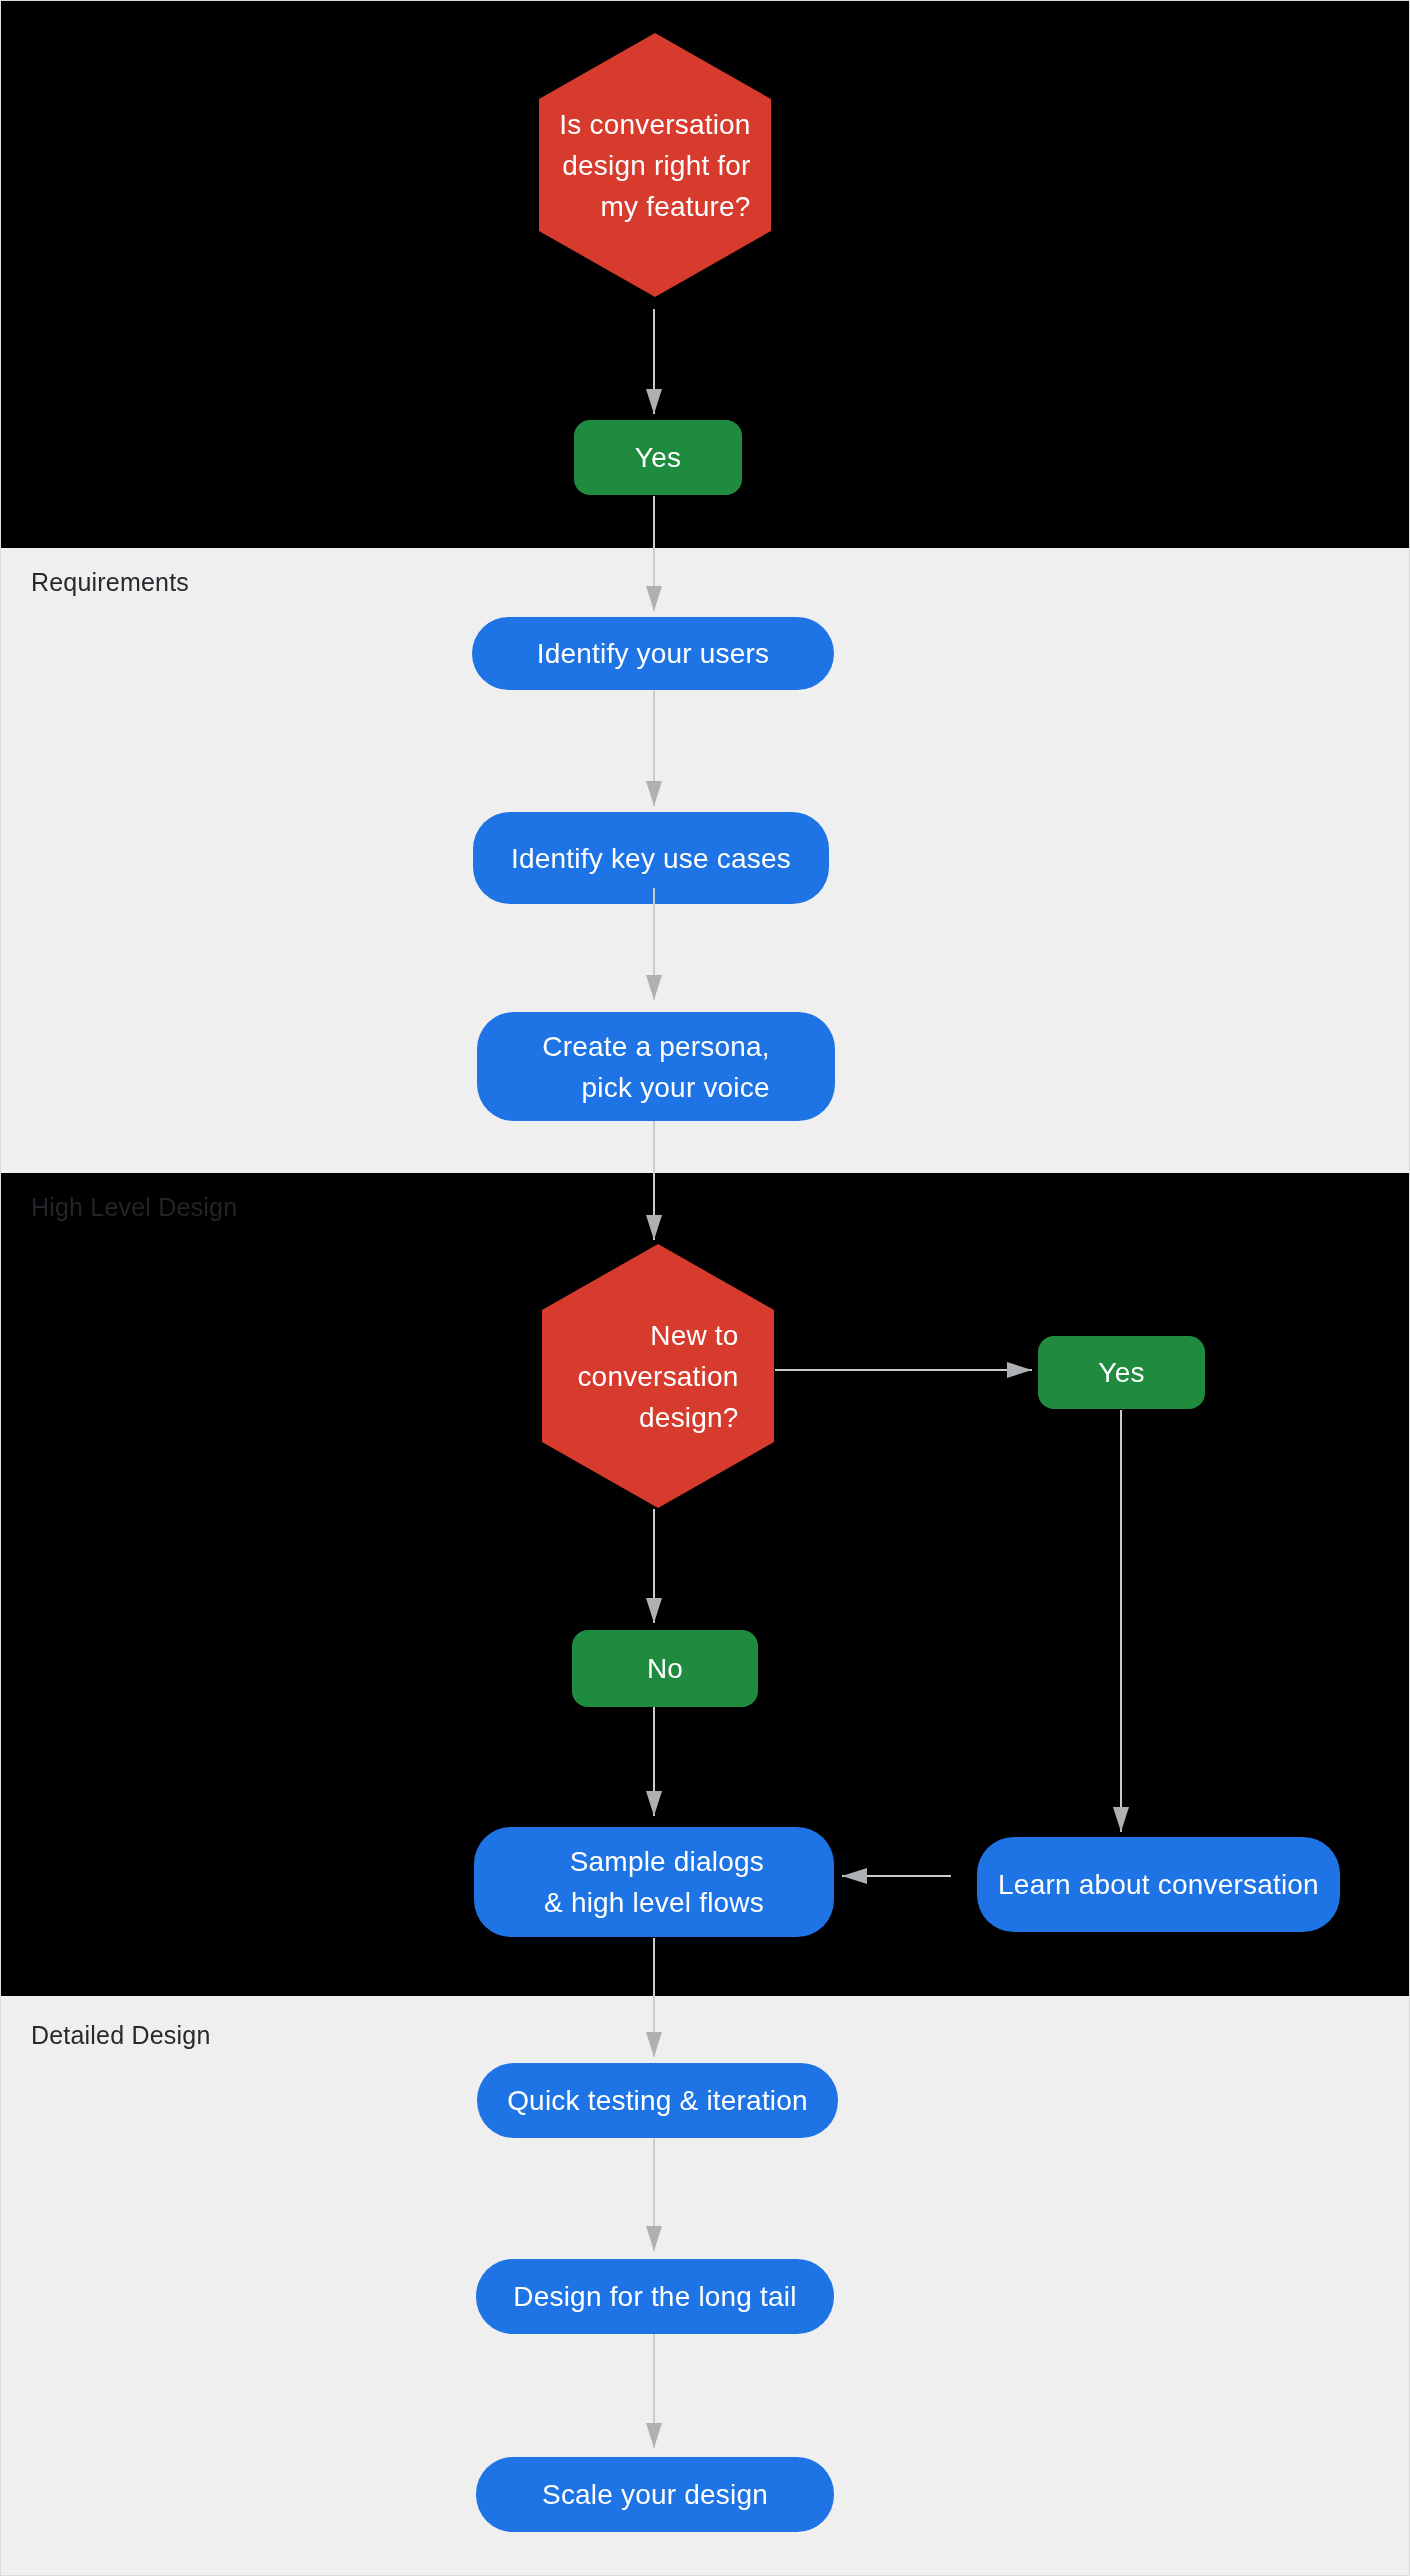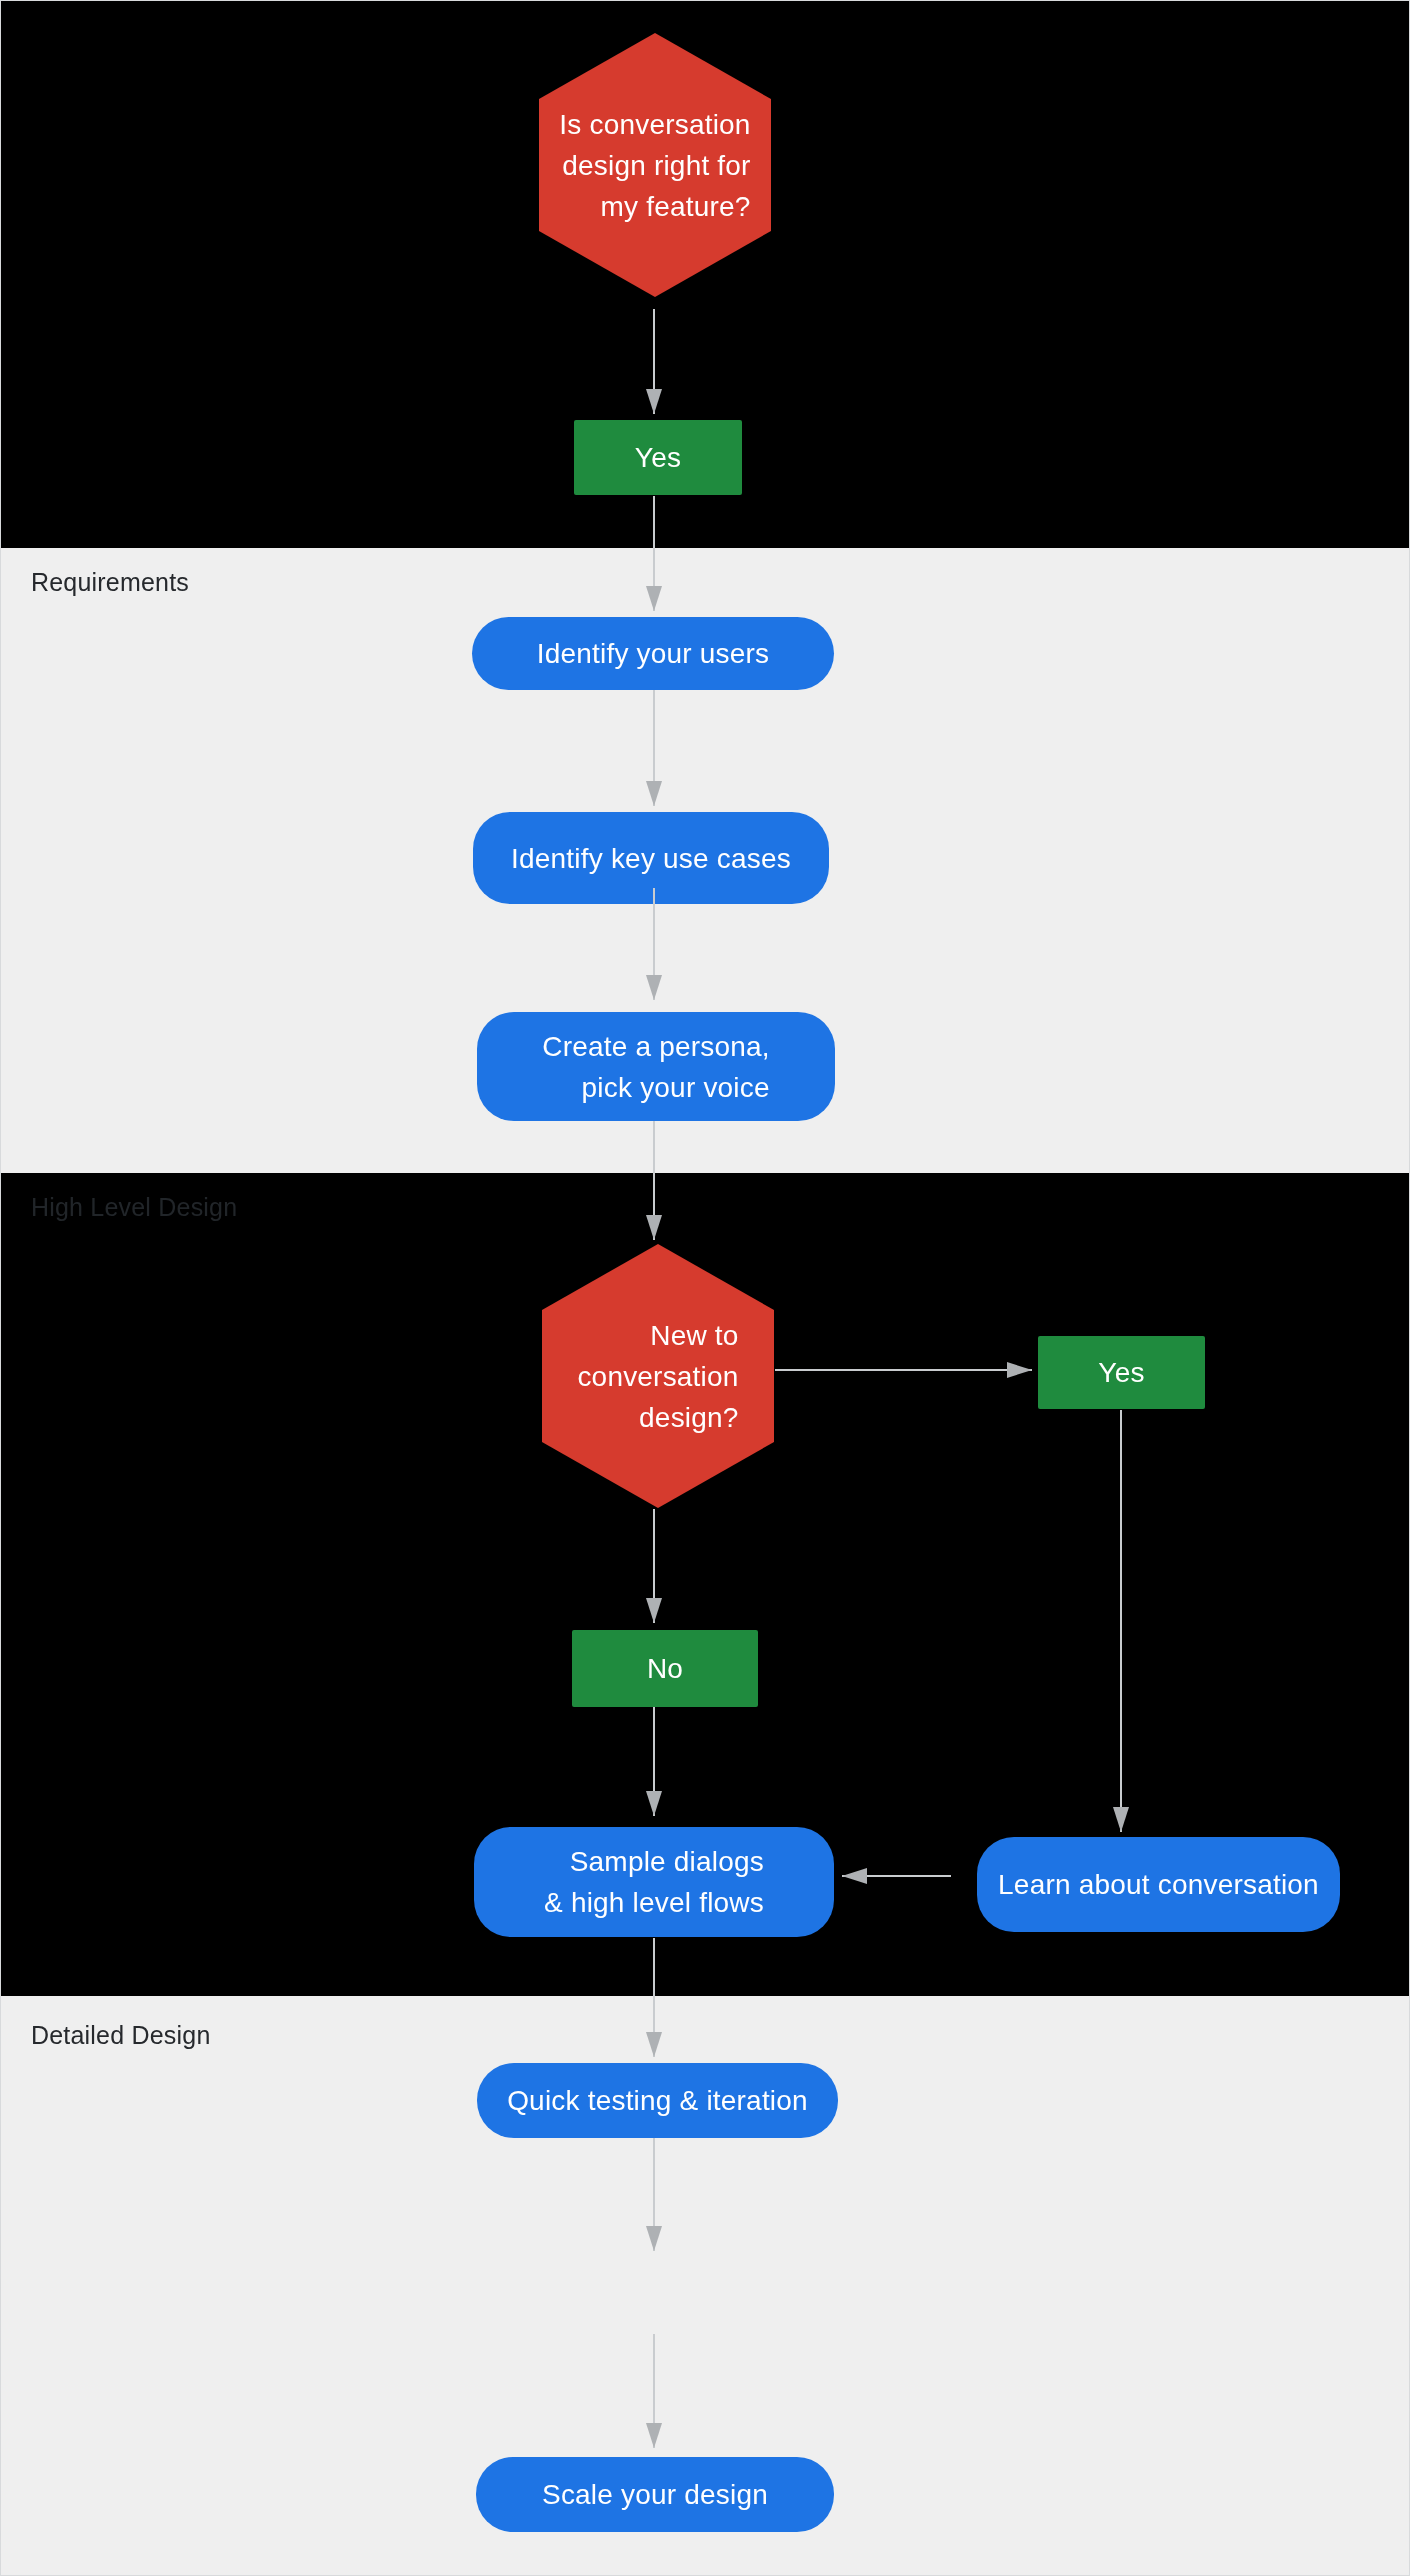--- a/index.html
+++ b/index.html
@@ -26,21 +26,21 @@
     position:absolute;display:flex;align-items:center;justify-content:center;
     text-align:right;color:var(--node-text,#fff);
     font-size:28px;font-weight:500;letter-spacing:0.2px;
   }
   .node span{white-space:pre-line;line-height:41px;}
   .hex{
     background:var(--decision-red,#d63b2e);
     clip-path:polygon(50% 0,100% 25%,100% 75%,50% 100%,0 75%,0 25%);
   }
   .pill{background:var(--process-blue,#1e74e4);border-radius:37px;}
-  .answer{background:var(--answer-green,#1f8b3e);border-radius:2px;}
+  .answer{background:var(--answer-green,#1f8b3e);border-radius:16px;}
   .arrow{position:absolute;}
   .arrow.v{width:1.9px;background:var(--arrow-line,#c9cccf);}
   .arrow.v::after{
     content:"";position:absolute;bottom:0;left:50%;transform:translateX(-50%);
     width:0;height:0;
     border-left:8.4px solid transparent;border-right:8.4px solid transparent;
     border-top:25px solid var(--arrow-head,#aeb1b4);
   }
   .arrow.h{height:1.9px;background:var(--arrow-line,#c9cccf);}
   .arrow.h.right::after{
@@ -117,19 +117,22 @@
   <div class="node pill" style="left:976px;top:1836px;width:363px;height:95px">
     <span>Learn about conversation</span>
   </div>
   <div class="arrow h left" style="left:841px;top:1874px;width:109px"></div>
   <div class="arrow v" style="left:652px;top:1937px;height:119px"></div>
 
   <div class="node pill" style="left:476px;top:2062px;width:361px;height:75px">
     <span>Quick testing &amp; iteration</span>
   </div>
   <div class="arrow v" style="left:652px;top:2137px;height:113px"></div>
+  <div class="node pill" style="left:475px;top:2258px;width:358px;height:75px">
+    <span>Design for the long tail</span>
+  </div>
   <div class="arrow v" style="left:652px;top:2333px;height:114px"></div>
   <div class="node pill" style="left:475px;top:2456px;width:358px;height:75px">
     <span>Scale your design</span>
   </div>
 
 </div>
 
 
 </body></html>

